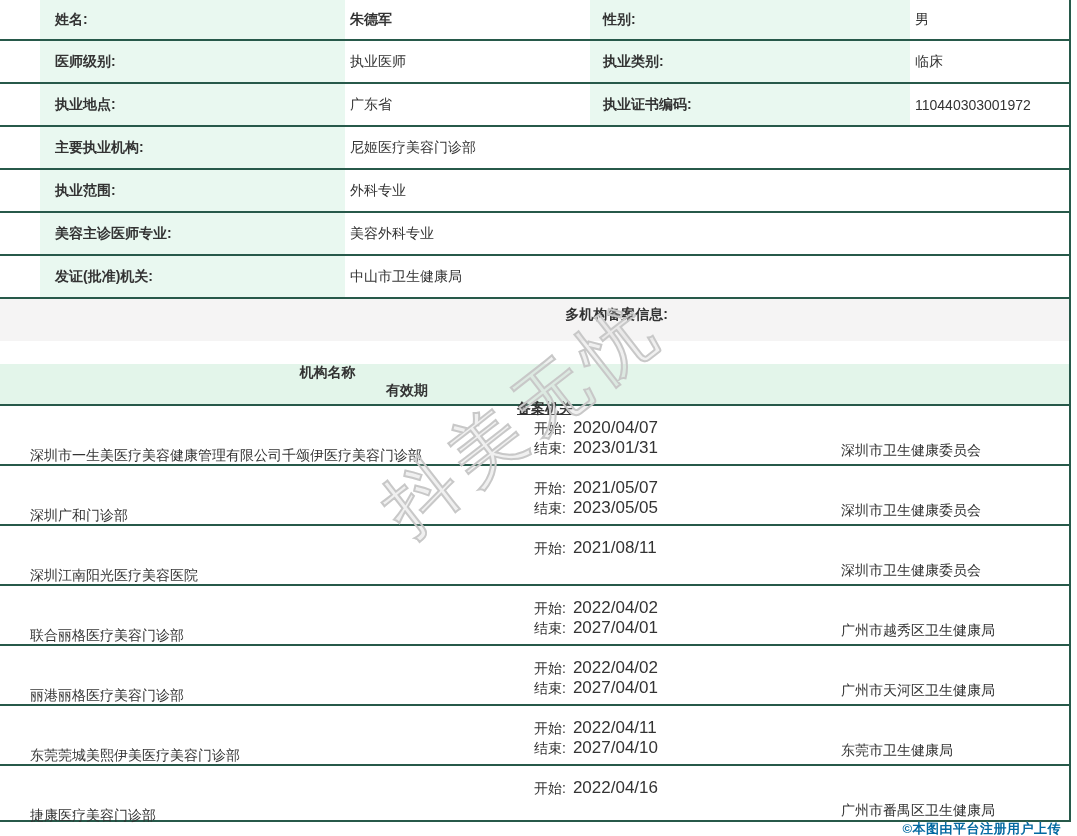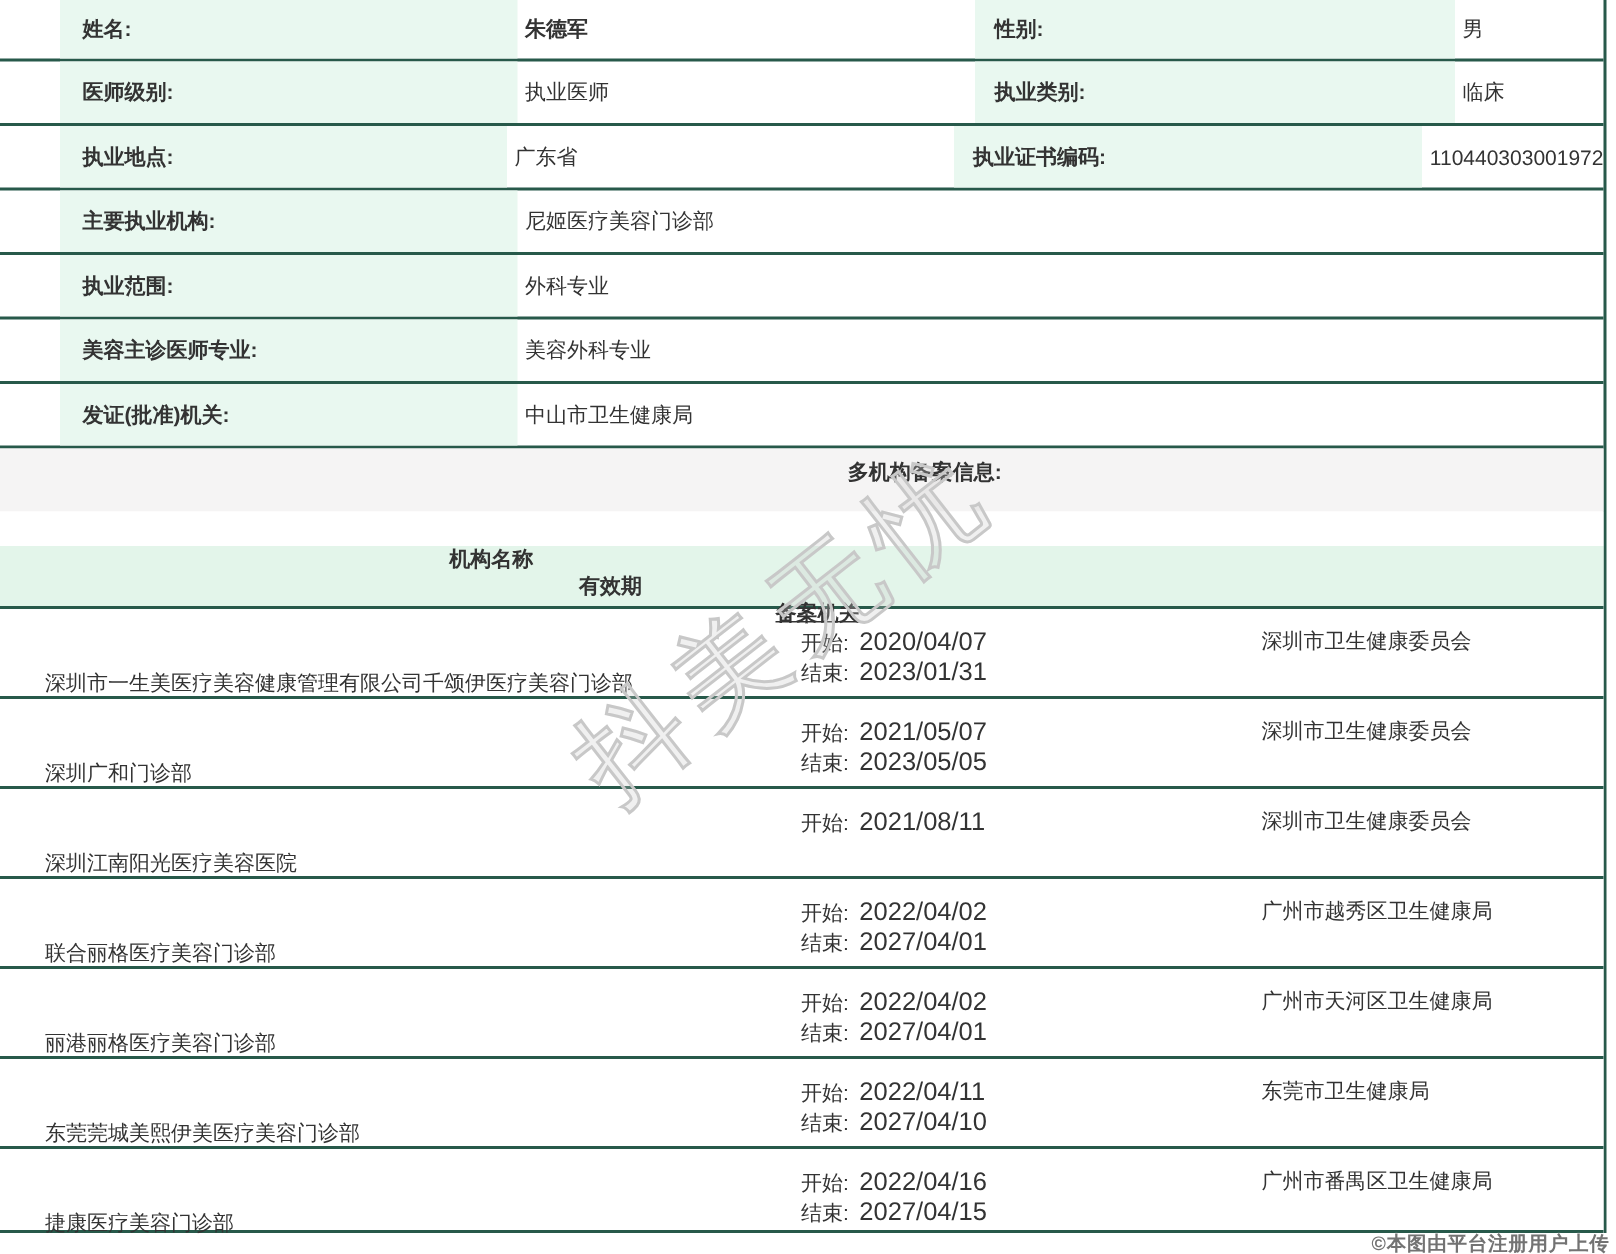--- a/index.html
+++ b/index.html
@@ -14,21 +14,21 @@
   html,body{width:1077px;height:836px;overflow:hidden;background:#ffffff;
     font-family:"Liberation Sans","DejaVu Sans",sans-serif;color:var(--text);font-size:14px;}
   .page{position:relative;width:1077px;height:836px;}
   .sheet{width:1071px;border-right:2px solid var(--divider);}
 
   
   .profile-row{display:flex;align-items:stretch;height:43px;border-bottom:2px solid var(--divider);}
   .profile-row.first{height:41px;}
   .profile-row>div{display:flex;align-items:center;}
   .c-label{width:305px;background:var(--label-bg);padding-left:15px;font-weight:700;margin-left:40px;}
-  .c-value{width:305px;padding-left:5px;}
+  .c-value{width:245px;padding-left:5px;}
   .c-label2{width:320px;background:var(--label-bg);padding-left:13px;font-weight:700;}
   .c-value2{flex:1;padding-left:5px;}
   .c-value-wide{flex:1;padding-left:5px;}
   .bold{font-weight:700;}
 
   
   .section-band{height:42px;background:var(--band-bg);padding-top:7px;}
   .section-title{position:relative;left:82px;text-align:center;font-weight:700;}
   .section-gap{height:23px;background:#ffffff;}
 
@@ -38,32 +38,32 @@
   .fh-org{width:530px;padding-left:30px;}
   .fh-validity{width:305px;padding-left:4px;}
   .fh-authority{flex:1;padding-left:21px;text-decoration:underline;}
   .f-row{display:flex;align-items:flex-start;height:60px;border-bottom:2px solid var(--divider);
     padding-top:12px;background:#ffffff;}
   .f-row.last{height:56px;}
   .fr-org{width:530px;padding-left:30px;line-height:19px;margin-top:28px;}
   .fr-validity{width:305px;padding-left:4px;line-height:19px;}
   .fr-validity .date{font-size:17px;}
   .fr-validity .dlbl{margin-right:7px;}
-  .fr-authority{flex:1;padding-left:6px;line-height:19px;}
+  .fr-authority{flex:1;padding-left:6px;line-height:19px;margin-top:23px;}
 
   
   .watermark{position:absolute;left:303px;top:370px;width:440px;height:96px;
     transform:rotate(-38deg);transform-origin:center;
     font-size:72px;letter-spacing:10px;white-space:nowrap;text-align:center;
     color:rgba(200,200,200,0.28);-webkit-text-stroke:2px var(--watermark);
     pointer-events:none;z-index:5;}
 
   
-  .footer-note{position:absolute;right:4px;bottom:0;font-size:13px;font-weight:700;
-    color:#737373;letter-spacing:0.5px;line-height:14px;
+  .footer-note{position:absolute;right:16px;bottom:0;font-size:13px;font-weight:700;
+    color:#0369a1;letter-spacing:0.5px;line-height:14px;
     text-shadow:0 0 1px #ffffff;}
 </style>
 </head>
 <body>
 
 <div class="page">
   <div class="sheet">
 
     <div>
       <div class="profile-row first">
@@ -164,21 +164,20 @@
           <div><span class="dlbl">开始:</span><span class="date">2022/04/11</span></div>
           <div><span class="dlbl">结束:</span><span class="date">2027/04/10</span></div>
         </div>
         <div class="fr-authority">东莞市卫生健康局</div>
       </div>
 
       <div class="f-row last">
         <div class="fr-org">捷康医疗美容门诊部</div>
         <div class="fr-validity">
           <div><span class="dlbl">开始:</span><span class="date">2022/04/16</span></div>
-          <div><span class="dlbl">结束:</span><span class="date">2027/04/15</span></div>
         </div>
         <div class="fr-authority">广州市番禺区卫生健康局</div>
       </div>
     </div>
   </div>
 
   <div class="watermark">抖美无忧</div>
   <div class="footer-note">©本图由平台注册用户上传</div>
 </div>
 

